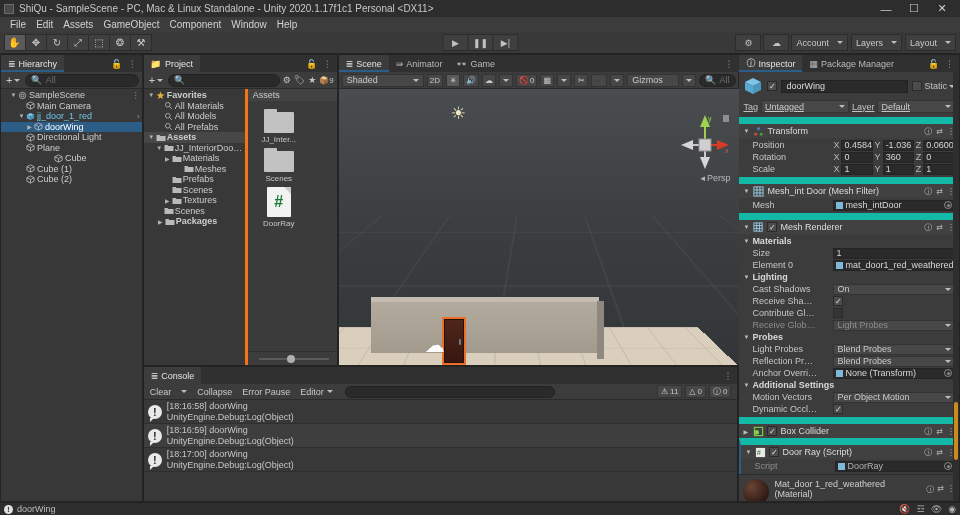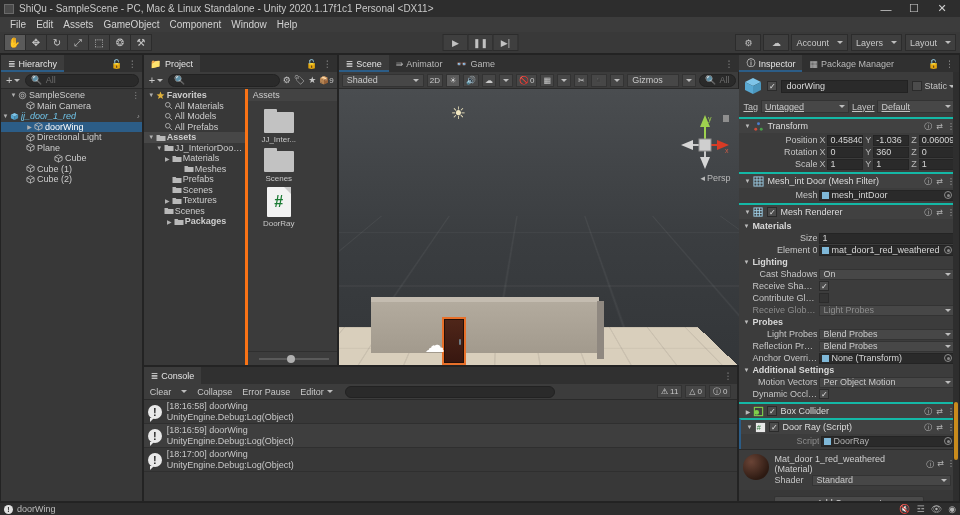--- a/index.html
+++ b/index.html
@@ -124,27 +124,27 @@
   .insp{ flex:1 1 auto;overflow:hidden;background:#383838;position:relative;}
   .gohdr{ display:flex;align-items:center;gap:4px;padding:4px 4px 2px 4px;background:#3c3c3c;}
   .gocube{ width:20px;height:20px;position:relative;flex:0 0 auto;}
   .chk{ width:10px;height:10px;background:#4c4c4c;border:1px solid #2b2b2b;display:flex;align-items:center;justify-content:center;font-size:8px;color:#e4e4e4;flex:0 0 auto;}
   .namefield{ flex:1 1 auto;height:13px;background:#2a2a2a;border:1px solid #222;font-size:9px;color:#dcdcdc;display:flex;align-items:center;padding:0 4px;min-width:0;}
   .statictog{ display:flex;align-items:center;gap:2px;font-size:9px;color:#c5c5c5;flex:0 0 auto;}
   .taglayer{ display:flex;align-items:center;gap:3px;padding:2px 4px 4px 4px;background:#3c3c3c;font-size:9px;text-decoration:underline;}
   .fldsel{ height:13px;background:#474747;border:1px solid #333;display:flex;align-items:center;padding:0 3px;font-size:9px;color:#cacaca;flex:1 1 auto;min-width:0;}
   .fldsel .caret{ margin-left:auto; }
 
-  .comp{ border-top:2px solid #14b8a6; background:#3c3c3c;text-align:right; }
+  .comp{ border-top:7px solid #14b8a6; background:#3c3c3c; }
   .comphdr{ height:14px;display:flex;align-items:center;gap:3px;padding:0 4px;background:#414141;font-size:9px;color:#dcdcdc;}
   .comphdr .foldarw{ font-size:6px;color:#bbb;width:7px;}
   .comphdr .cico{ width:11px;height:11px;display:flex;align-items:center;justify-content:center;flex:0 0 auto;}
   .comphdr .hr{ margin-left:auto;display:flex;gap:4px;color:#b4b4b4;font-size:8px;align-items:center;}
   .compbody{ background:#3c3c3c;padding:1px 0 2px 0;}
-  .prow{ height:12px;display:flex;align-items:center;font-size:9px;color:#c6c6c6;padding:0 4px;gap:2px;}
+  .prow{ height:12px;display:flex;align-items:center;font-size:9px;color:#c6c6c6;padding:0 4px;gap:16px;}
   .plabel{ width:74px;flex:0 0 auto;overflow:hidden;white-space:nowrap;text-overflow:ellipsis;}
   .plabel.ind{ padding-left:9px; }
   .plabel.dim{ color:#8d8d8d; }
   .vec{ display:flex;flex:1 1 auto;gap:2px;min-width:0;}
   .vecf{ flex:1 1 0;display:flex;align-items:center;gap:2px;min-width:0;}
   .vecf .ax{ color:#b8b8b8;font-size:9px;}
   .inp{ flex:1 1 auto;height:11px;background:#2a2a2a;border:1px solid #242424;font-size:9px;color:#d6d6d6;display:flex;align-items:center;padding:0 2px;overflow:hidden;white-space:nowrap;min-width:0;}
   .objf{ flex:1 1 auto;height:11px;background:#2a2a2a;border:1px solid #242424;font-size:9px;color:#d6d6d6;display:flex;align-items:center;padding:0 2px;gap:2px;min-width:0;}
   .objf .oico{ width:7px;height:7px;background:#7fb8d8;flex:0 0 auto;}
   .objf .dot{ margin-left:auto;width:8px;height:8px;border:1px solid #8a8a8a;border-radius:50%;display:flex;align-items:center;justify-content:center;}
@@ -270,21 +270,21 @@
               <span class="arw"></span>
               <span class="ico">
                 <svg width="9" height="9" viewBox="0 0 10 10">
                   <polygon points="5,1 9,3 5,5 1,3" fill="none" stroke="#bdbdbd" stroke-width="0.9"></polygon>
                   <polyline points="1,3 1,7 5,9 9,7 9,3" fill="none" stroke="#bdbdbd" stroke-width="0.9"></polyline>
                   <line x1="5" y1="5" x2="5" y2="9" stroke="#bdbdbd" stroke-width="0.9"></line>
                 </svg>
               </span>
               <span class="lbl">Main Camera</span>
             </div>
-            <div class="row" style=" font-style: italic;">
+            <div class="row" style="padding-left: 16px;">
               <span class="arw">▼</span>
               <span class="ico">
                 <svg width="9" height="9" viewBox="0 0 10 10">
                   <polygon points="5,1 9,3 5,5 1,3" fill="#7ec4e8"></polygon>
                   <polygon points="1,3 5,5 5,9 1,7" fill="#58a8d2"></polygon>
                   <polygon points="9,3 5,5 5,9 9,7" fill="#4b96bd"></polygon>
                 </svg>
               </span>
               <span class="lbl prefabc">jj_door_1_red</span>
               <span class="more">›</span>
@@ -494,21 +494,21 @@
                 </div>
                 <div class="row" style="padding-left: 11px;">
                   <span class="arw"></span>
                   <span class="ico">
                     <svg width="10" height="9" viewBox="0 0 11 10">
                       <path d="M0.5 2.2 L4 2.2 L4.8 3.2 L10.5 3.2 L10.5 8.8 L0.5 8.8 Z" fill="#b9b9b9"></path>
                     </svg>
                   </span>
                   <span class="lbl">Scenes</span>
                 </div>
-                <div class="row" style="padding-left: 21px;">
+                <div class="row" style="padding-left: 12px;">
                   <span class="arw">▶</span>
                   <span class="ico">
                     <svg width="10" height="9" viewBox="0 0 11 10">
                       <path d="M0.5 2.2 L4 2.2 L4.8 3.2 L10.5 3.2 L10.5 8.8 L0.5 8.8 Z" fill="#b9b9b9"></path>
                     </svg>
                   </span>
                   <span class="lbl" style="font-weight: bold;">Packages</span>
                 </div>
               </div>
             <div class="projgrid">

